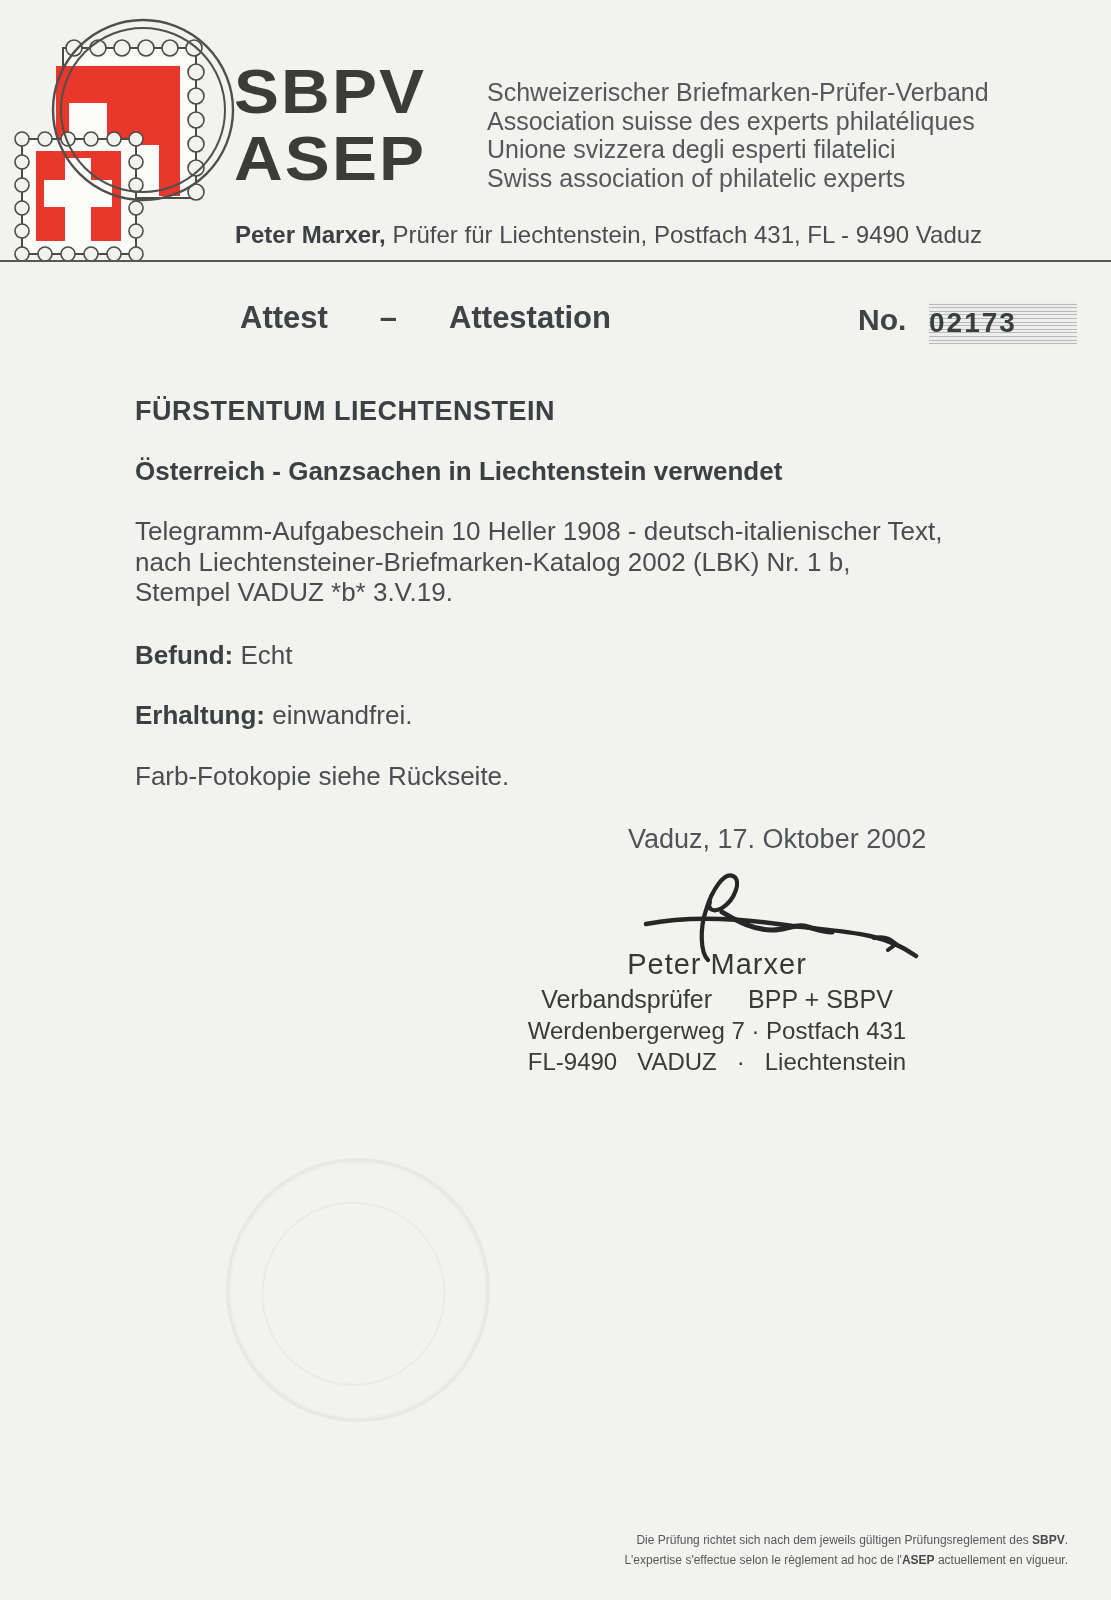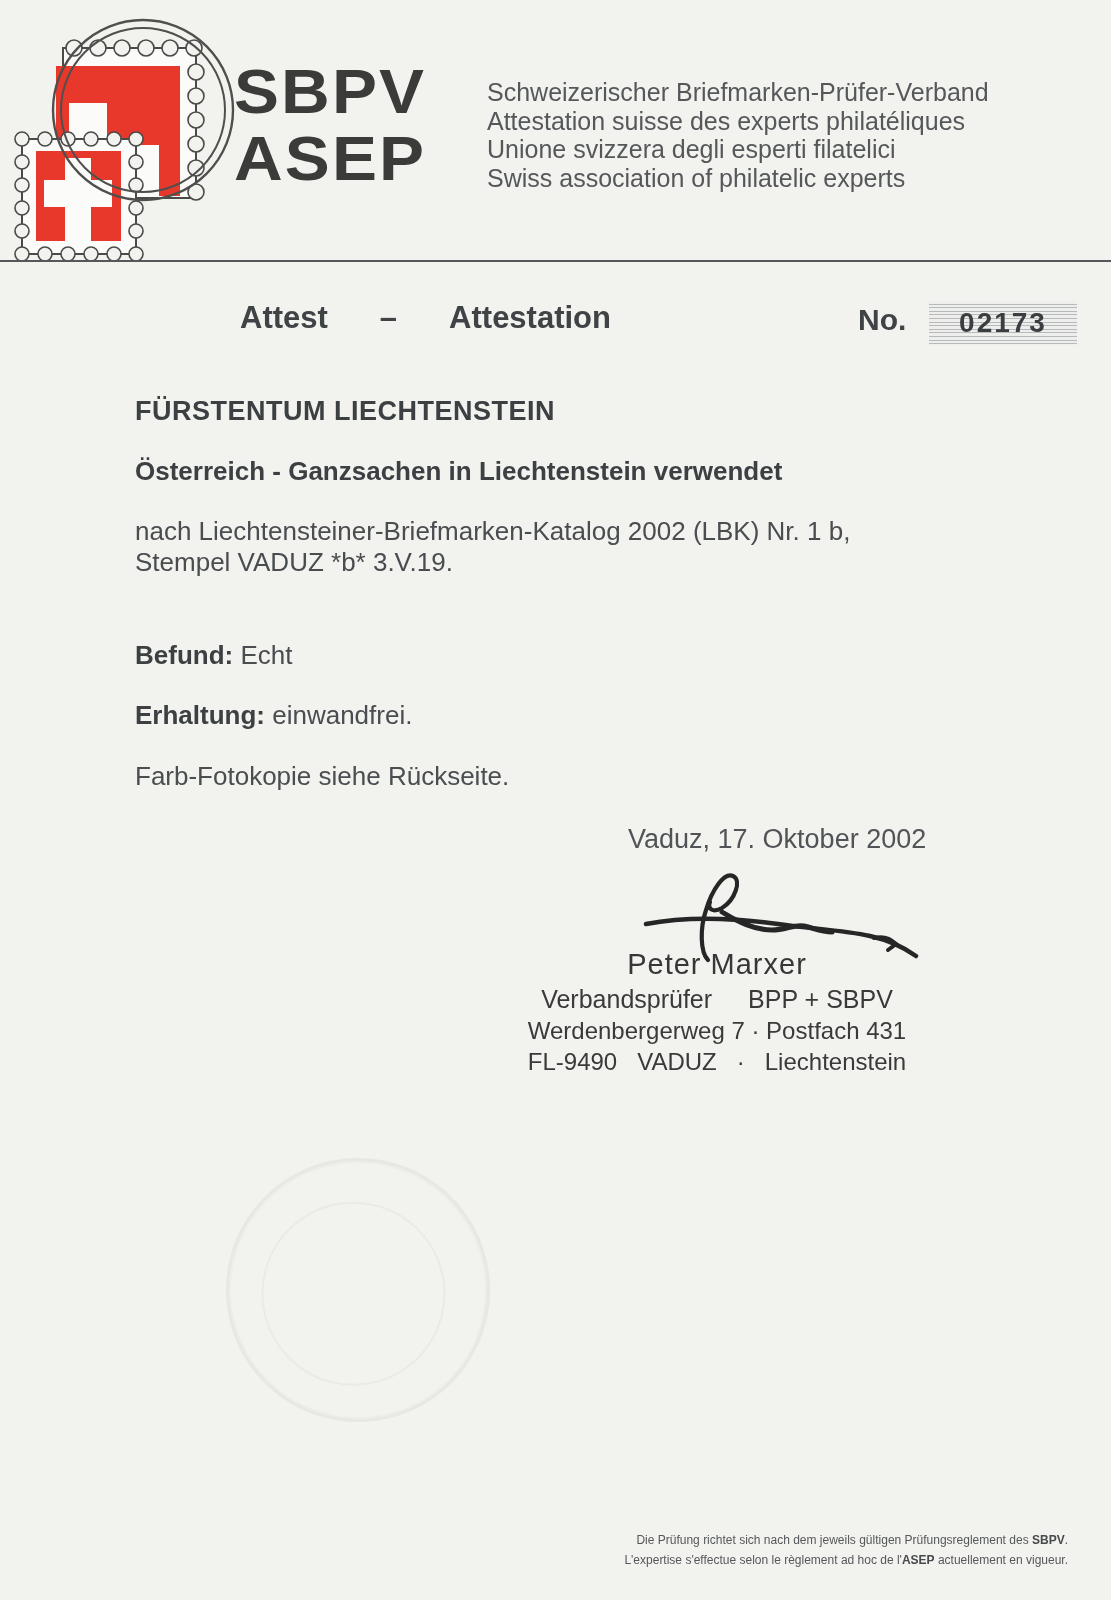--- a/index.html
+++ b/index.html
@@ -53,21 +53,21 @@
     font-size:31px;font-weight:bold;color:#3f4346;
   }
   .no-label{
     left:858px;top:303px;
     font-size:30px;font-weight:bold;color:#3f4346;
   }
   .cert-number-box{
     left:929px;top:301px;width:148px;height:44px;
     background:repeating-linear-gradient(180deg,
       #eeeeec 0px,#eeeeec 2.6px,#b7babb 2.6px,#b7babb 3.6px);
-    display:flex;align-items:center;justify-content:center;
+    display:flex;align-items:center;
   }
   .cert-number{
     font-size:28px;font-weight:bold;color:#3a3e40;letter-spacing:2px;
   }
 
   
   .country-heading{
     left:135px;top:396px;
     font-size:27px;font-weight:bold;color:#3c4042;letter-spacing:.5px;
   }
@@ -188,42 +188,44 @@
     </g>
   </svg>
 
   <div class="abs wordmark">
     <div>SBPV</div>
     <div>ASEP</div>
   </div>
 
   <div class="abs org-block">
     <div>Schweizerischer Briefmarken-Prüfer-Verband</div>
-    <div>Attestation suisse des experts philatéliques</div>
+    <div>Association suisse des experts philatéliques</div>
     <div>Unione svizzera degli esperti filatelici</div>
     <div>Swiss association of philatelic experts</div>
   </div>
 
+  <div class="abs examiner-line"><b>Peter Marxer,</b><span> Prüfer für Liechtenstein, Postfach 431, FL - 9490 Vaduz</span></div>
 
   <div class="abs header-rule"></div>
 
   <div class="abs title-row">
     <span>Attest</span>
     <span>–</span>
     <span>Attestation</span>
   </div>
   <div class="abs no-label">No.</div>
   <div class="abs cert-number-box">
     <span class="cert-number">02173</span>
   </div>
 
   <div class="abs country-heading">FÜRSTENTUM LIECHTENSTEIN</div>
   <div class="abs subject-heading">Österreich - Ganzsachen in Liechtenstein verwendet</div>
 
   <div class="abs description">
+    <div>Telegramm-Aufgabeschein 10 Heller 1908 - deutsch-italienischer Text,</div>
     <div>nach Liechtensteiner-Briefmarken-Katalog 2002 (LBK) Nr. 1 b,</div>
     <div>Stempel VADUZ *b* 3.V.19.</div>
   </div>
 
   <div class="abs finding-line befund"><b>Befund:</b><span> Echt</span></div>
 
   <div class="abs photocopy">Farb-Fotokopie siehe Rückseite.</div>
 
   <div class="abs finding-line erhaltung"><b>Erhaltung:</b><span> einwandfrei.</span></div>
 

